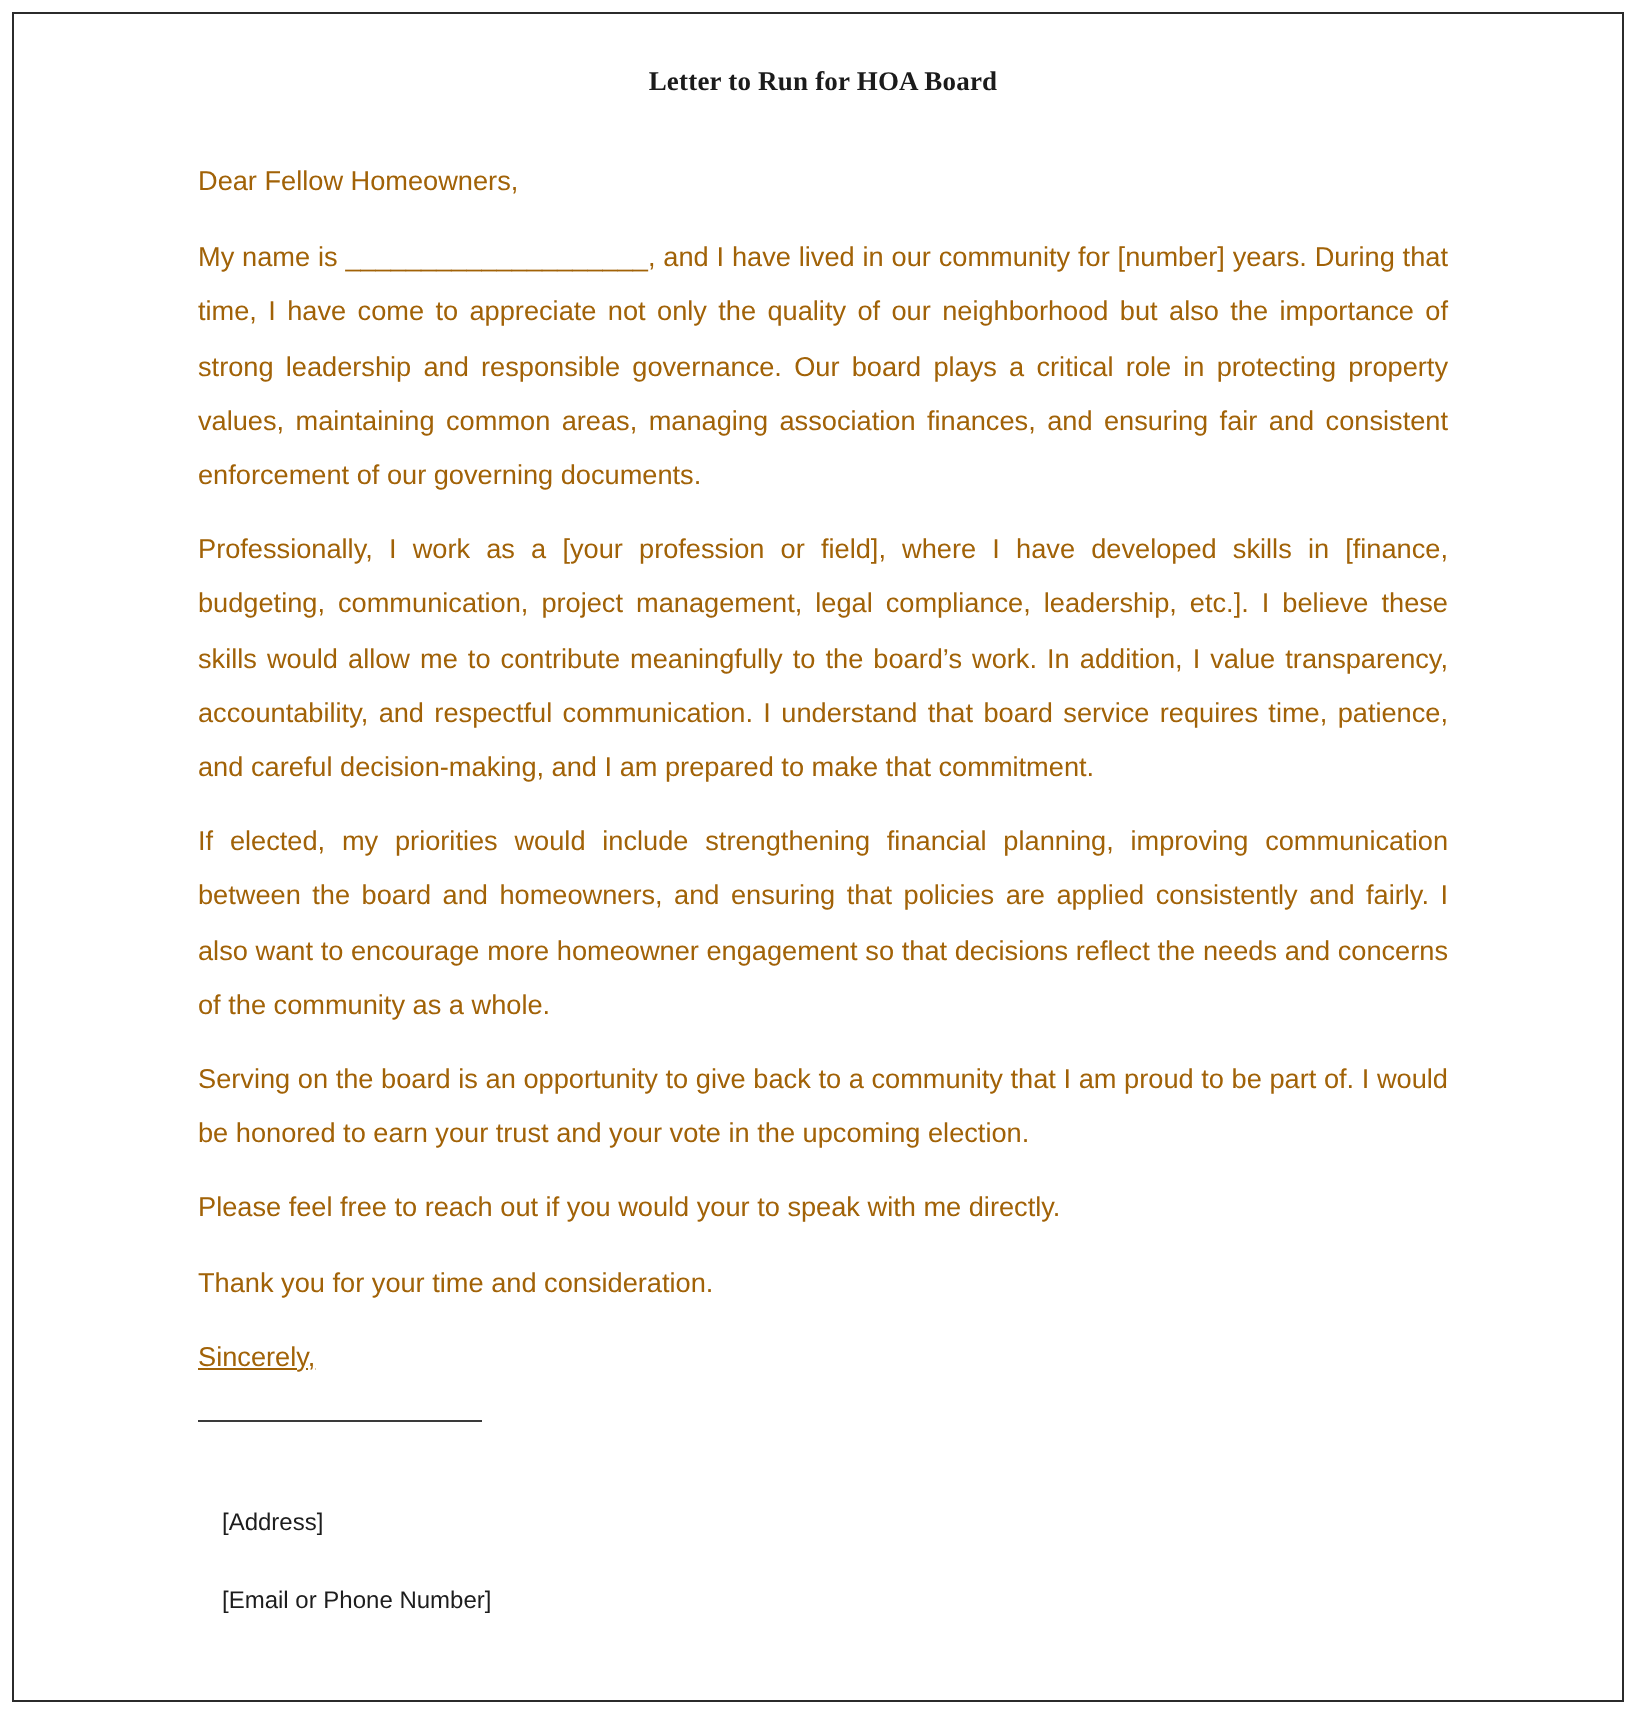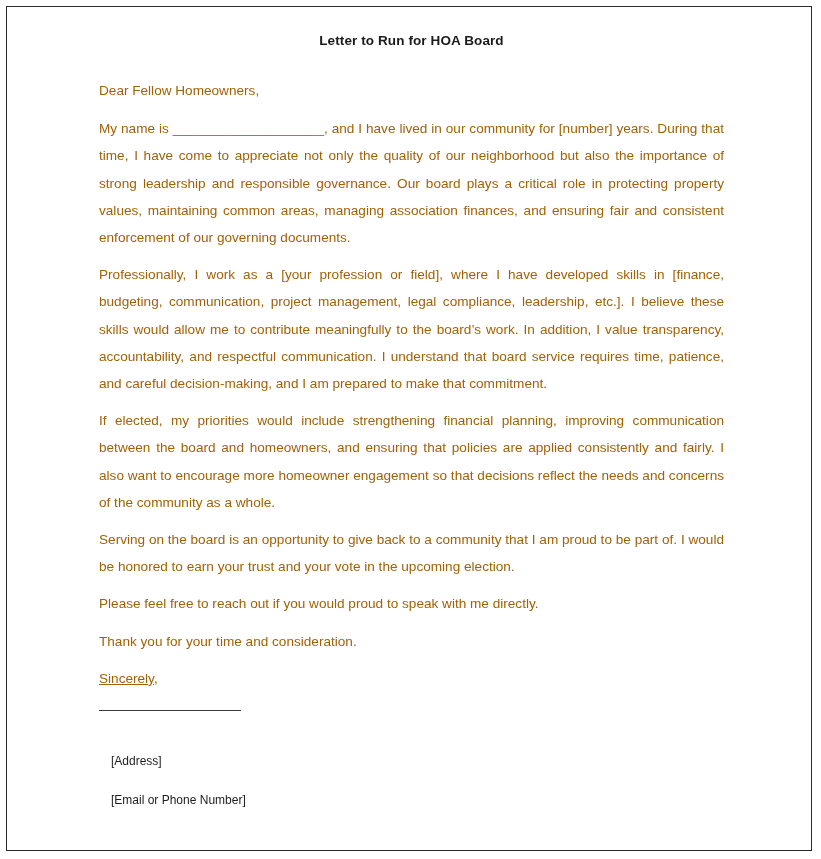--- a/index.html
+++ b/index.html
@@ -33,20 +33,21 @@
   }
 
   .doc-title {
     text-align: center;
     font-size: 13.5px;
     font-weight: bold;
     color: #1b1b1b;
     letter-spacing: 0.1px;
     margin: 0 0 26px 0;
     line-height: 20px;
+    font-family: Liberation Serif, serif;
   }
 
   .para {
     font-size: 13.6px;
     line-height: 27.2px;
     color: #a16207;
     margin: 0 0 10px 0;
     text-align: justify;
     text-justify: inter-word;
     -webkit-hyphens: none;
@@ -100,21 +101,21 @@
 
 
     <p class="para">My name is ____________________, and I have lived in our community for [number] years. During that time, I have come to appreciate not only the quality of our neighborhood but also the importance of strong leadership and responsible governance. Our board plays a critical role in protecting property values, maintaining common areas, managing association finances, and ensuring fair and consistent enforcement of our governing documents.</p>
 
     <p class="para">Professionally, I work as a [your profession or field], where I have developed skills in [finance, budgeting, communication, project management, legal compliance, leadership, etc.]. I believe these skills would allow me to contribute meaningfully to the board’s work. In addition, I value transparency, accountability, and respectful communication. I understand that board service requires time, patience, and careful decision-making, and I am prepared to make that commitment.</p>
 
     <p class="para">If elected, my priorities would include strengthening financial planning, improving communication between the board and homeowners, and ensuring that policies are applied consistently and fairly. I also want to encourage more homeowner engagement so that decisions reflect the needs and concerns of the community as a whole.</p>
 
     <p class="para">Serving on the board is an opportunity to give back to a community that I am proud to be part of. I would be honored to earn your trust and your vote in the upcoming election.</p>
 
-    <p class="para left">Please feel free to reach out if you would proud to speak with me directly.</p>
+    <p class="para left">Please feel free to reach out if you would your to speak with me directly.</p>
 
     <p class="para left">Thank you for your time and consideration.</p>
 
     <p class="para left closing">Sincerely,</p>
 
     <div class="sig-line-wrap">
       <span class="sig-line"></span>
     </div>
 
     <p class="contact-line">[Address]</p>

